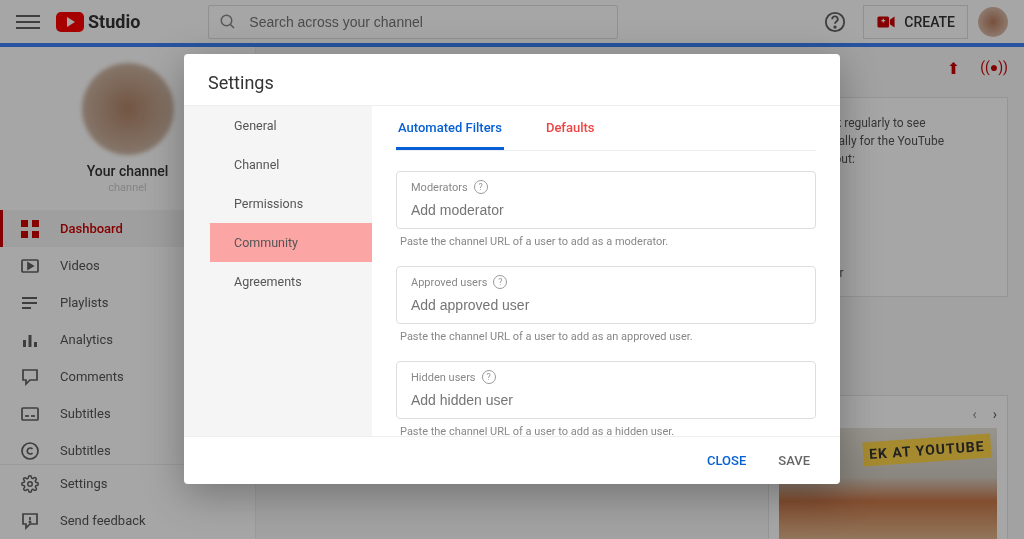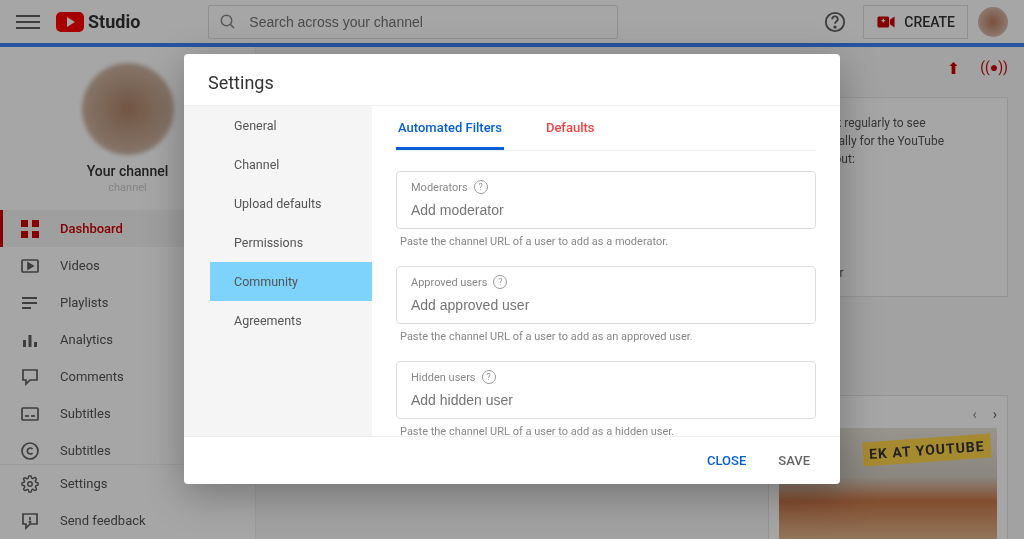--- a/index.html
+++ b/index.html
@@ -38,21 +38,21 @@
 .thumb-nav { display: flex; justify-content: flex-end; gap: 16px; padding-bottom: 6px; }
 .thumb-img { width: 100%; height: 122px; background: linear-gradient(180deg, #e8e4d9 0%, #d4cfc4 40%, #c9784a 60%, #e8c7a0 100%); position: relative; overflow: hidden; }
 .thumb-badge { position: absolute; top: 10px; right: 6px; transform: rotate(-4deg); background: #ffd54a; padding: 4px 6px; font-weight: 700; font-size: 14px; color: #333; letter-spacing: 1px; }
 
 .scrim { position: absolute; inset: 0; background: rgba(0,0,0,0.35); display: flex; align-items: flex-start; justify-content: center; }
 .modal { margin-top: 54px; width: 656px; background: #fff; border-radius: 4px; box-shadow: 0 10px 40px rgba(0,0,0,0.3); height: 430px; display: flex; flex-direction: column; }
 .modal-title { font-size: 18px; font-weight: 400; padding: 18px 24px 12px; }
 .modal-body { flex: 1; display: flex; border-top: 1px solid #eee; overflow: hidden; }
 .modal-side { width: 188px; background: #f5f5f5; }
 .modal-side .mitem { padding: 12px 24px; font-size: 12.5px; cursor: pointer; color: #555; margin-left: 26px; }
-.modal-side .mitem.active { background: #7dd3fc; }
+.modal-side .mitem.active { background: #fca5a5; }
 .modal-main { flex: 1; padding: 0 24px 12px; overflow-y: auto; }
 .tabs { display: flex; gap: 40px; border-bottom: 1px solid #eee; margin-bottom: 20px; }
 .tab { padding: 14px 2px 12px; font-size: 13px; font-weight: 500; cursor: pointer; color: #ef4444; }
 .tab.active { color: #065fd4; border-bottom: 3px solid #065fd4; }
 .field { border: 1px solid #ddd; border-radius: 4px; padding: 8px 14px 10px; }
 .field-label { font-size: 11px; color: #888; display: flex; align-items: center; gap: 6px; }
 .field input { border: none; outline: none; width: 100%; font-size: 14px; margin-top: 8px; color: #999; }
 .hint { font-size: 11px; color: #888; margin: 6px 0 18px 4px; }
 .modal-foot { height: 48px; display: flex; align-items: center; justify-content: flex-end; padding: 0 20px; gap: 12px; border-top: 1px solid #eee; }
 .mbtn { font-size: 13px; font-weight: 500; padding: 8px 10px; cursor: pointer; color: #666; }
@@ -228,21 +228,20 @@
   </div>
 </div>
 
 <div class="scrim">
   <div class="modal">
     <div class="modal-title">Settings</div>
     <div class="modal-body">
       <div class="modal-side">
         <div class="mitem">General</div>
         <div class="mitem">Channel</div>
-        <div class="mitem">Upload defaults</div>
         <div class="mitem">Permissions</div>
         <div class="mitem active">Community</div>
         <div class="mitem">Agreements</div>
       </div>
       <div class="modal-main">
         <div class="tabs">
           <div class="tab active">Automated Filters</div>
           <div class="tab">Defaults</div>
         </div>
 

